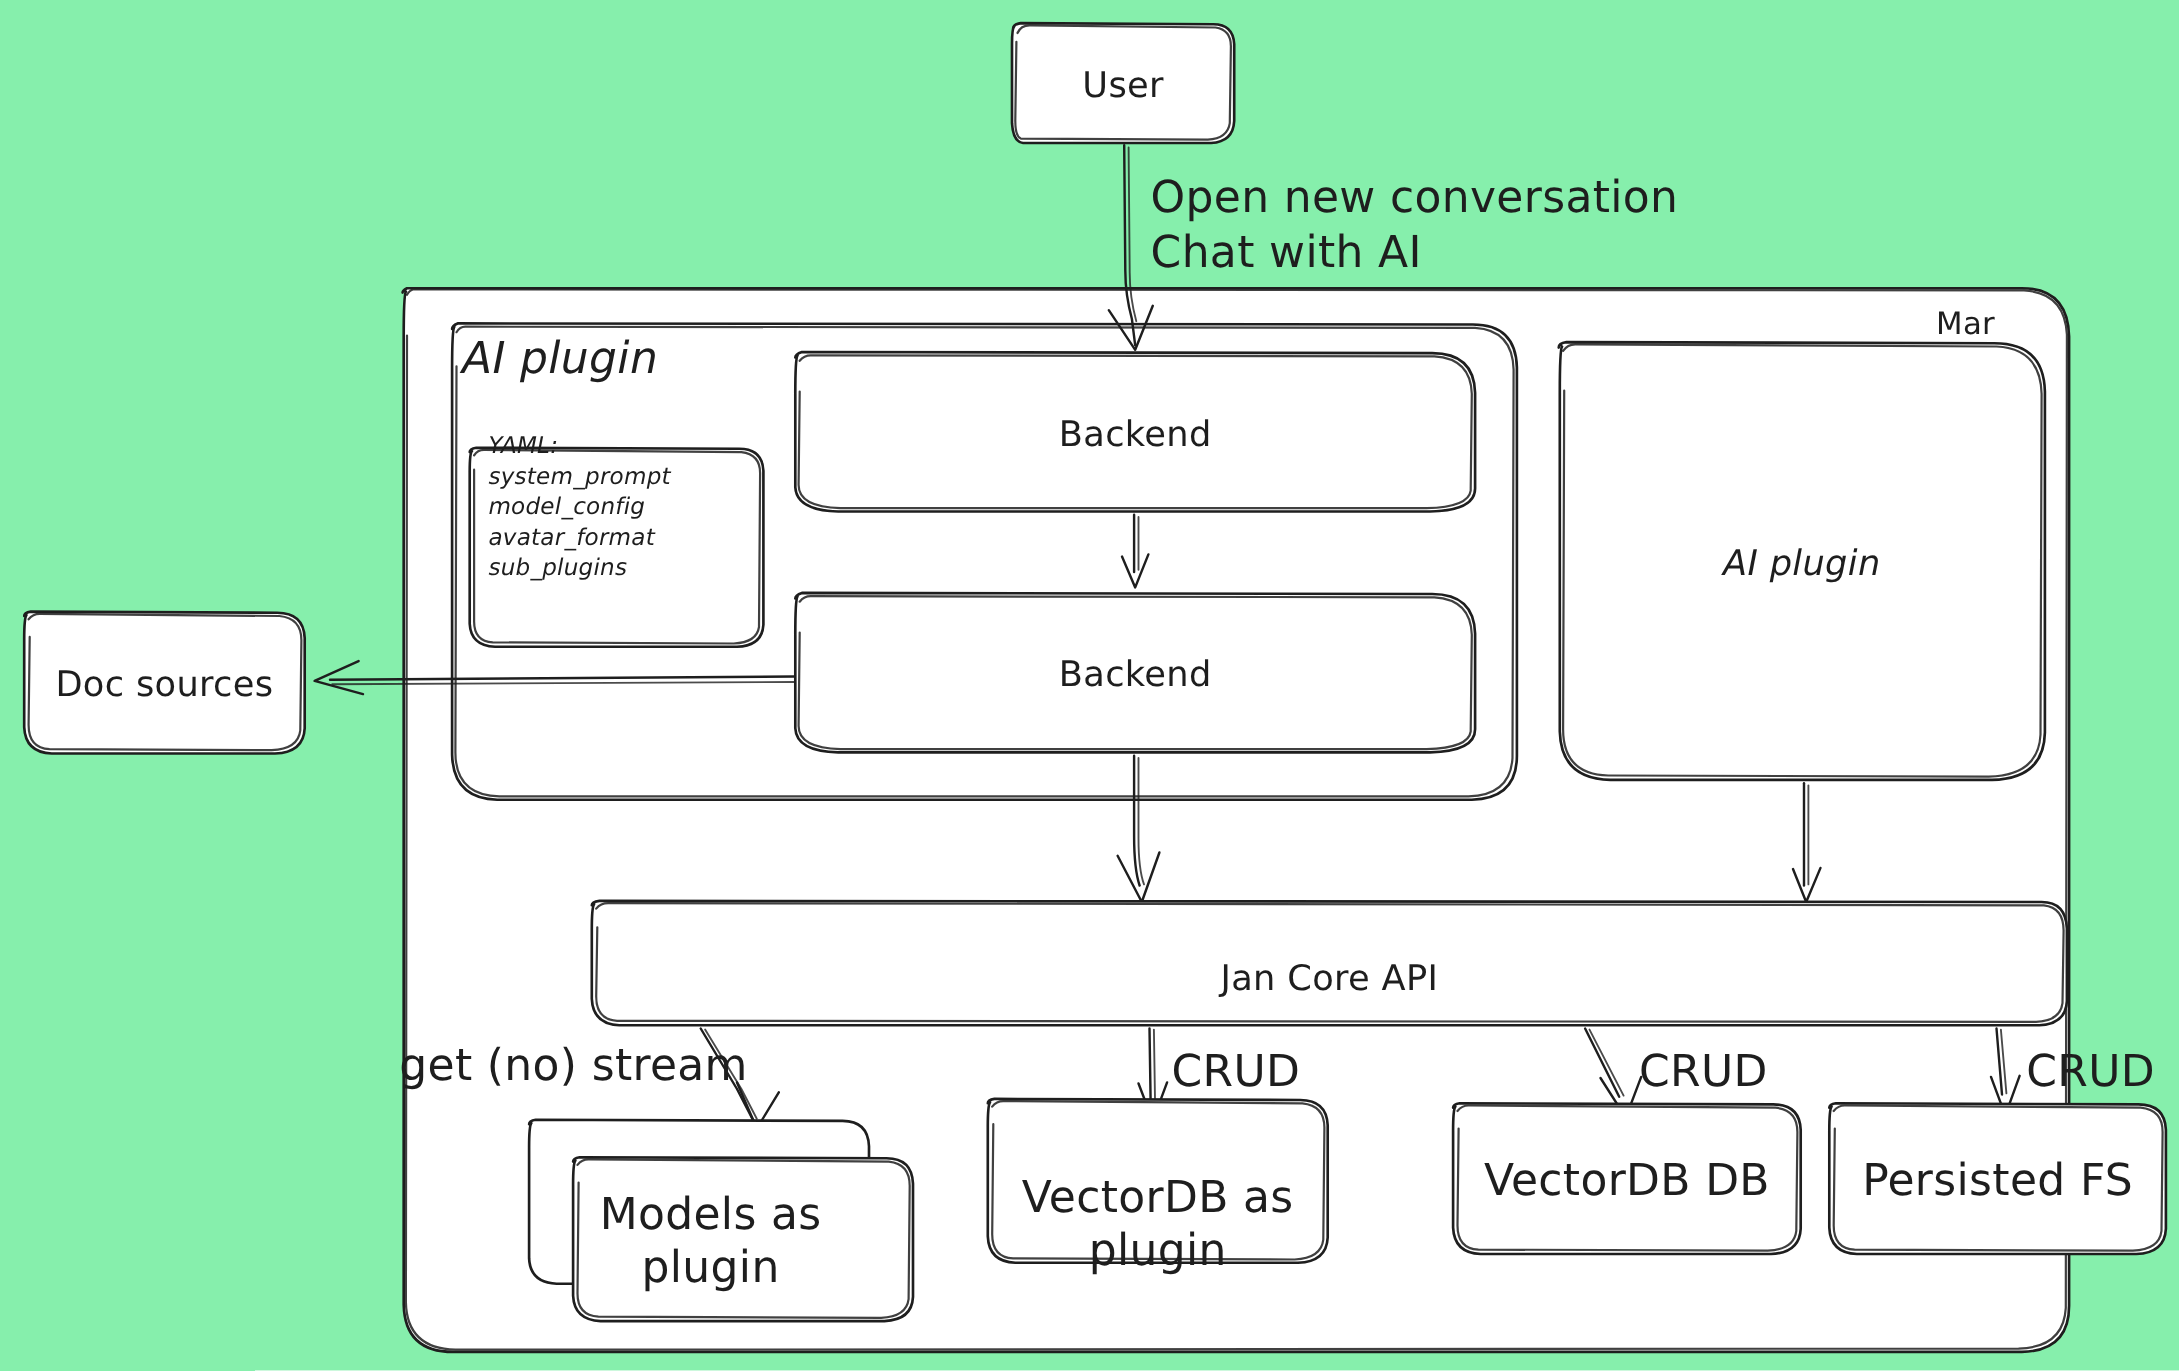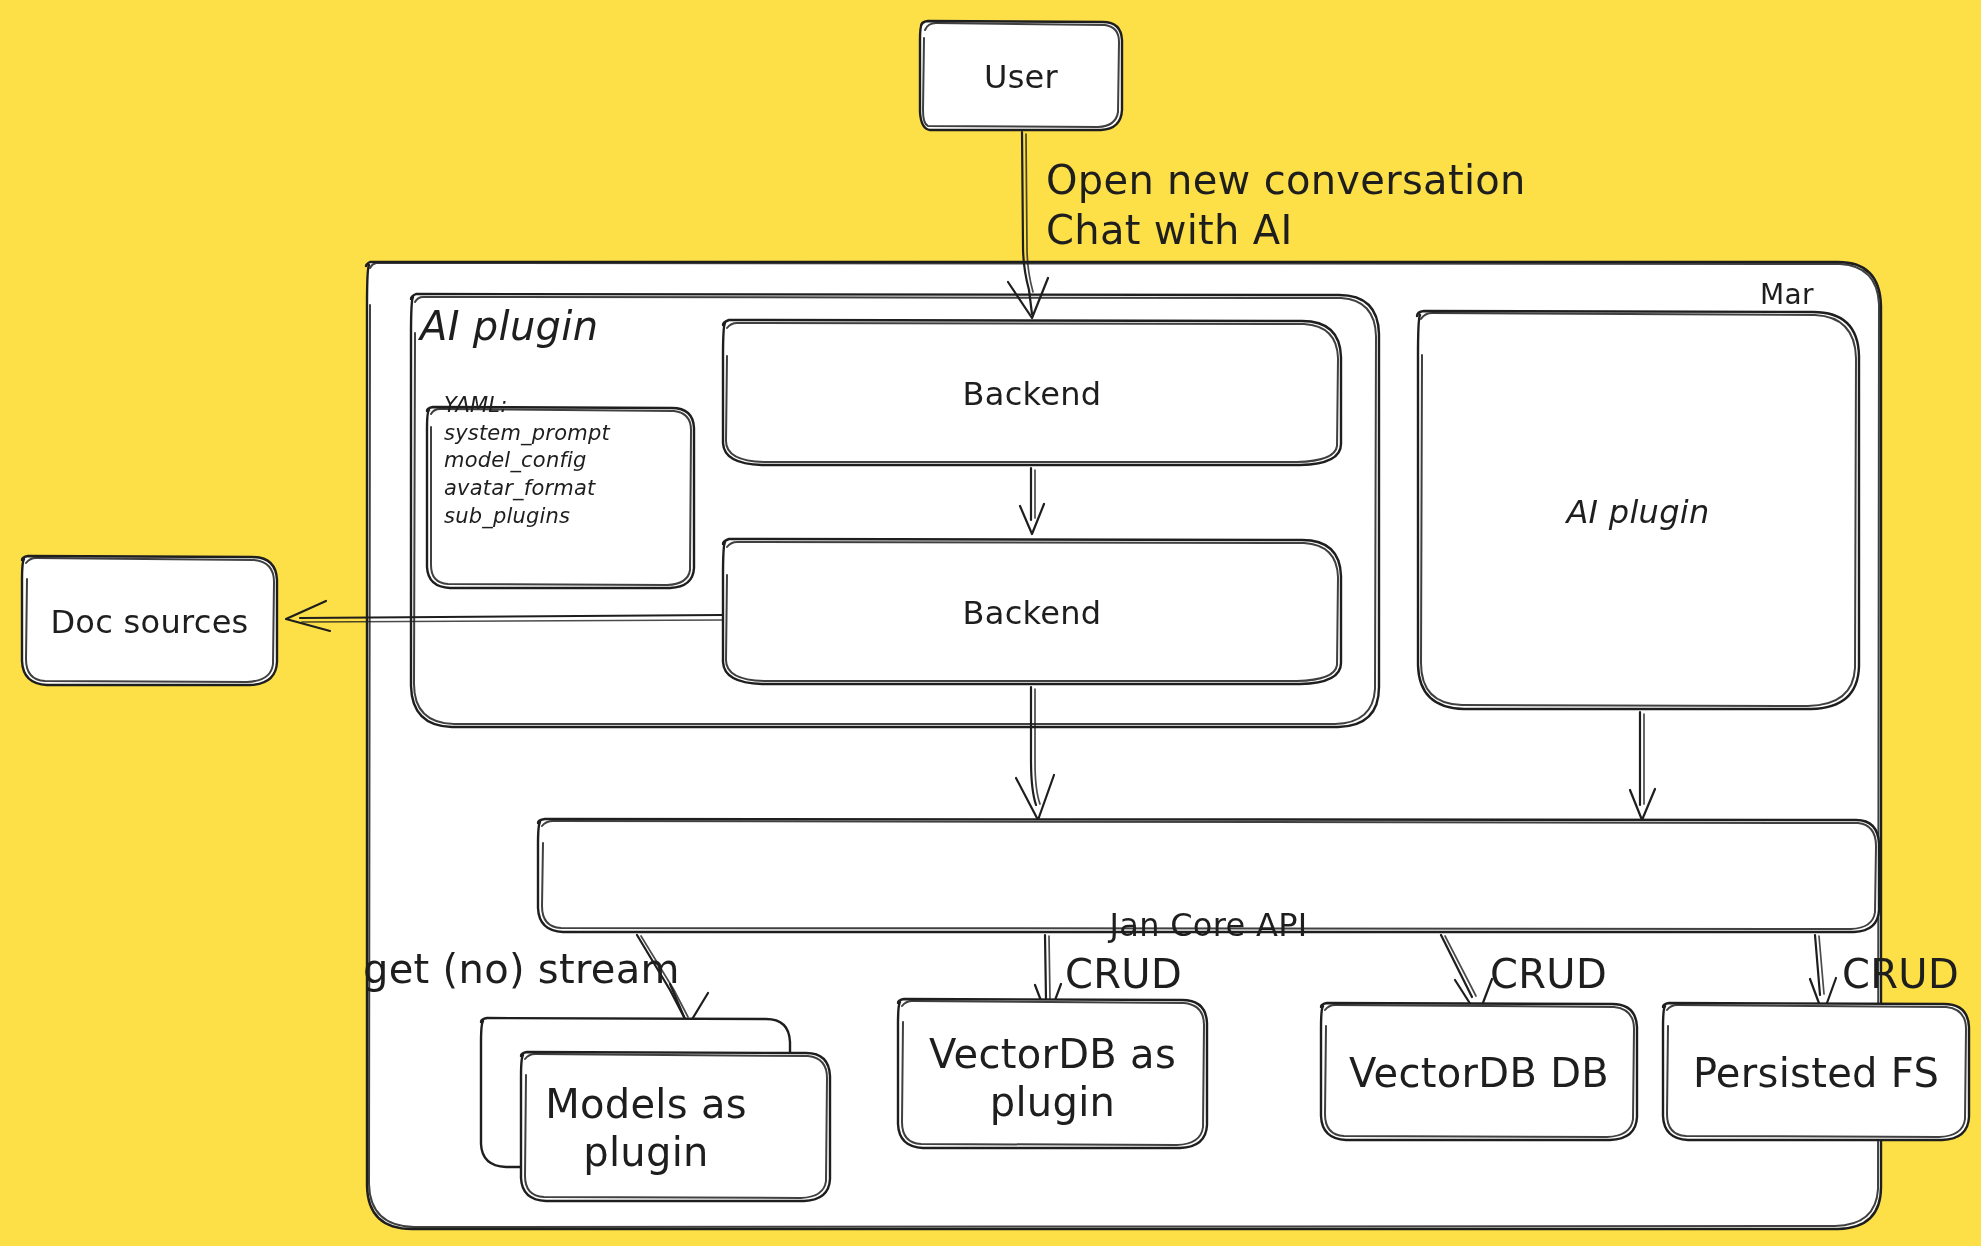--- a/index.html
+++ b/index.html
@@ -4,21 +4,21 @@
 <style>
   html, body {
     margin: 0;
     padding: 0;
     background: #ffffff;
   }
   #canvas {
     position: relative;
     width: 1981px;
     height: 1246px;
-    background: #fde047;
+    background: #86efac;
     font-family: "DejaVu Sans", sans-serif;
     overflow: hidden;
   }
   #svg-layer {
     position: absolute;
     left: 0;
     top: 0;
     width: 1981px;
     height: 1246px;
   }
@@ -206,26 +206,26 @@
 sub_plugins</div>
 
   <div class="node-label t-32" style="left:723px; top:325px; width:618px; height:140px;">Backend</div>
 
   <div class="node-label t-32" style="left:723px; top:544px; width:618px; height:140px;">Backend</div>
 
   <div class="node-label t-32" style="left:1417px; top:316px; width:442px; height:393px; font-style:italic;">AI plugin</div>
 
   <div class="node-label t-32" style="left:22px; top:560px; width:255px; height:125px;">Doc sources</div>
 
-  <div class="node-label t-32" style="left:538px; top:823px; width:1341px; height:133px;margin-top:36px;">Jan Core API</div>
+  <div class="node-label t-32" style="left:538px; top:823px; width:1341px; height:133px;">Jan Core API</div>
 
   <div class="node-label t-30" style="left:521px; top:1056px; width:250px; height:145px;">Models as
 plugin</div>
 
-  <div class="node-label t-30" style="left:898px; top:1003px; width:309px; height:151px;">VectorDB as
+  <div class="node-label t-30" style="left:898px; top:1038px; width:309px; height:151px;">VectorDB as
 plugin</div>
 
   <div class="node-label t-30" style="left:1321px; top:1007px; width:316px; height:133px;">VectorDB DB</div>
 
   <div class="node-label t-30" style="left:1663px; top:1007px; width:306px; height:133px;">Persisted FS</div>
 
   <div class="edge-label t-30" style="left:1046px; top:155px; width:500px;">Open new conversation
 Chat with AI</div>
 
   <div class="edge-label t-30" style="left:363px; top:944px; width:340px;">get (no) stream</div>

